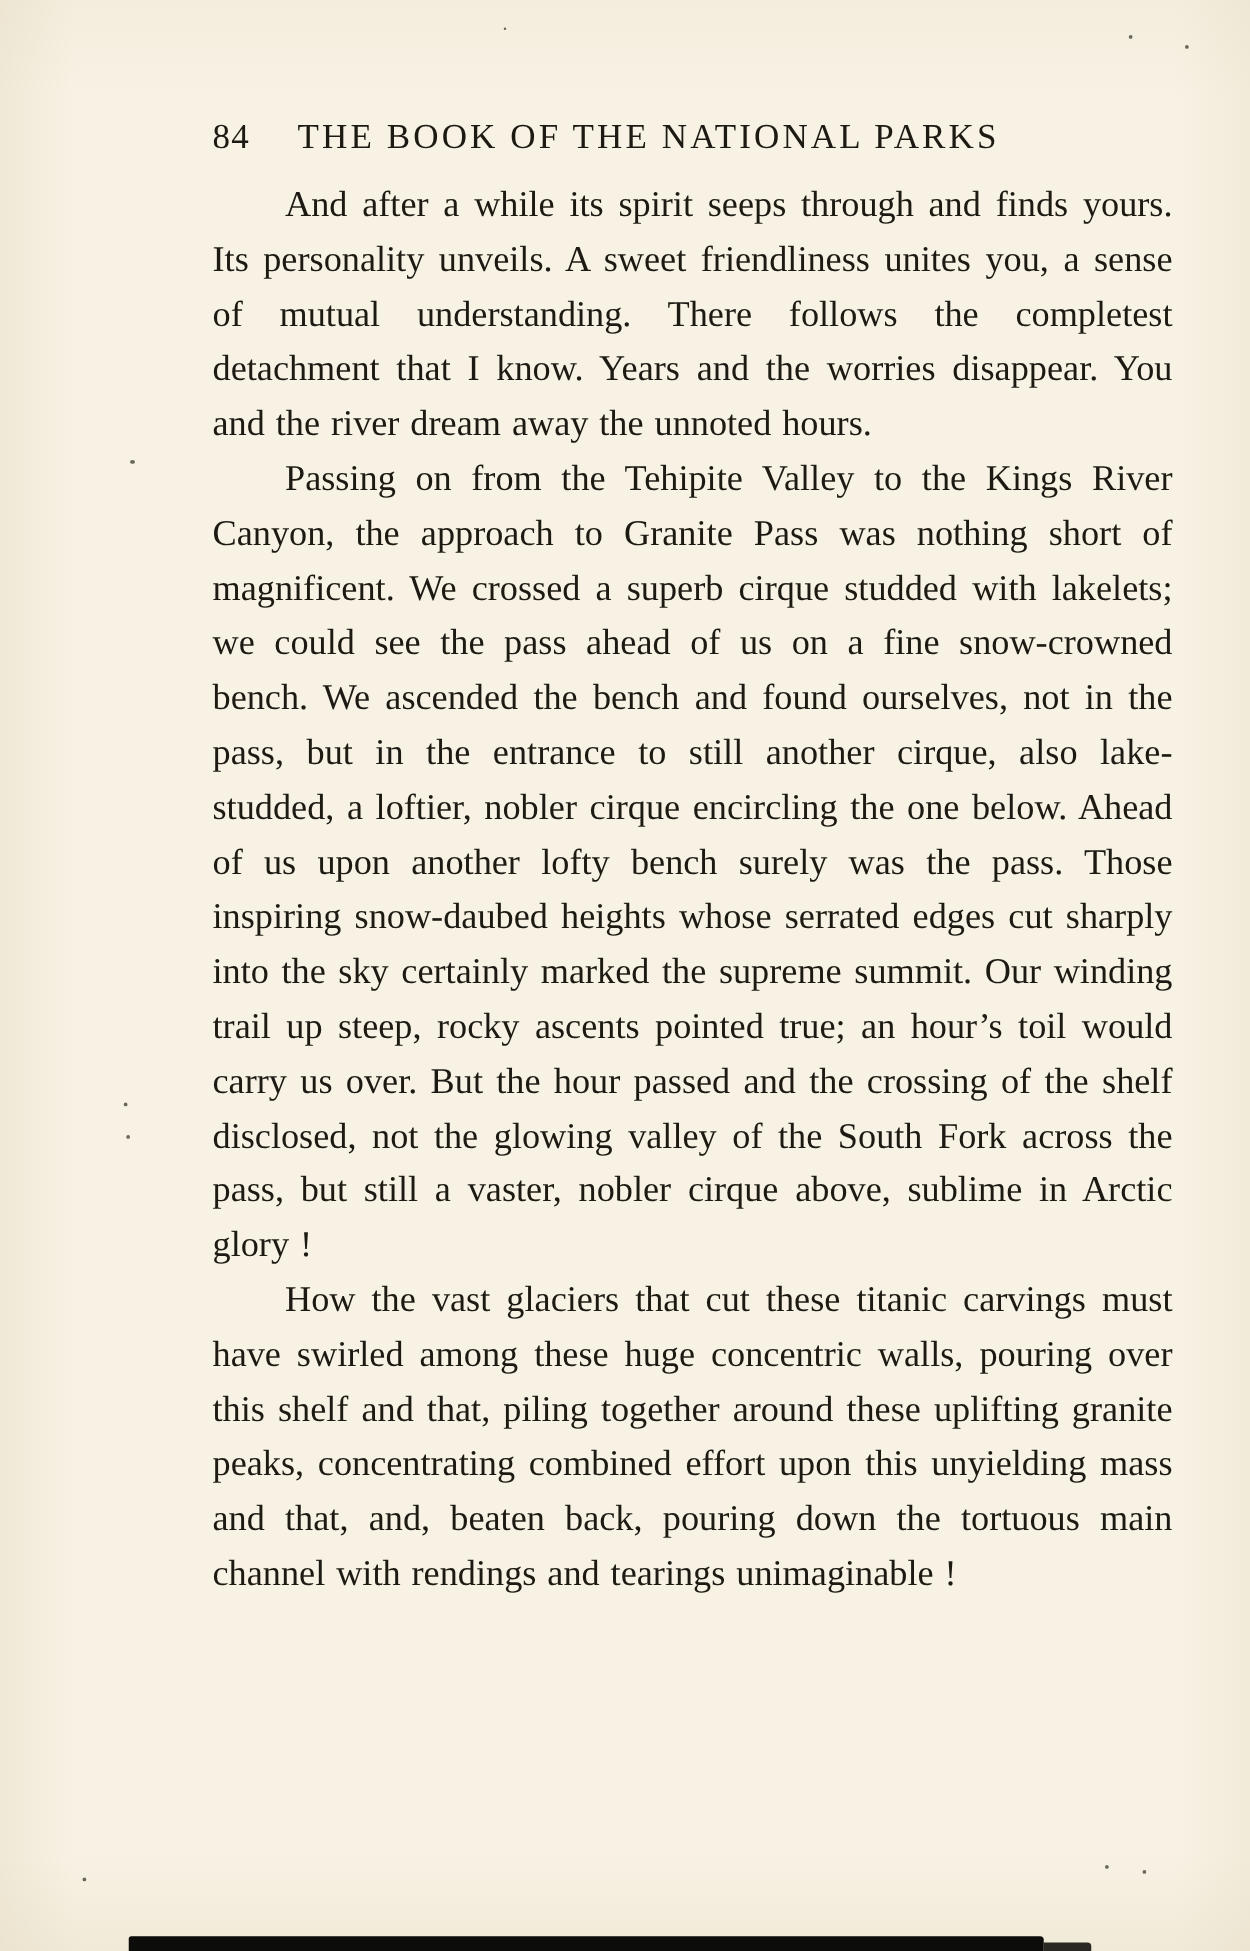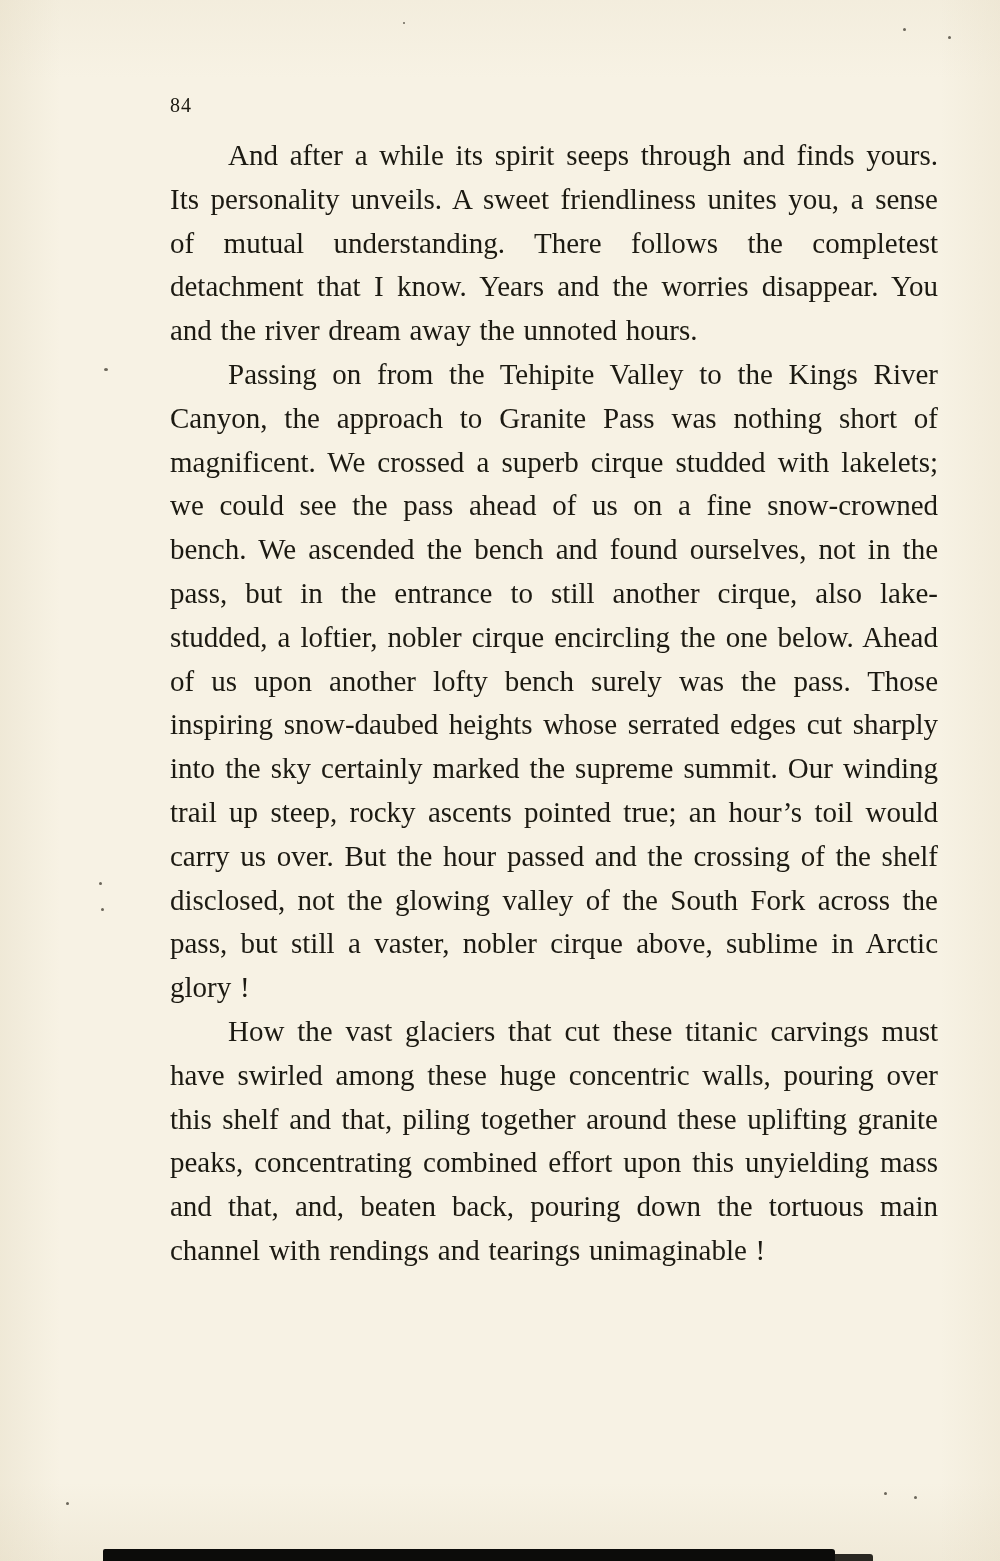--- a/index.html
+++ b/index.html
@@ -26,21 +26,21 @@
   }
   .page-inner {
     position: absolute;
     left: 170px;
     top: 94px;
     width: 768px;
   }
   .running-header {
     display: flex;
     align-items: baseline;
-    font-size: 20px;
+    font-size: 28px;
     margin: 0 0 17px 0;
     white-space: nowrap;
   }
   .page-number {
     letter-spacing: 1px;
     margin-right: 38px;
   }
   .header-title {
     letter-spacing: 2.5px;
   }
@@ -79,20 +79,21 @@
 </style>
 </head>
 <body>
 
 <div class="paper-vignette"></div>
 
 <div class="page-inner">
 
   <div class="running-header">
     <span class="page-number">84</span>
+    <span class="header-title">THE BOOK OF THE NATIONAL PARKS</span>
   </div>
 
   <div class="body-text">
     <p>And after a while its spirit seeps through and finds yours.  Its personality unveils.  A sweet friendliness unites you, a sense of mutual understanding.  There follows the completest detachment that I know. Years and the worries disappear.  You and the river dream away the unnoted hours.</p>
     <p>Passing on from the Tehipite Valley to the Kings River Canyon, the approach to Granite Pass was nothing short of magnificent.  We crossed a superb cirque studded with lakelets; we could see the pass ahead of us on a fine snow-crowned bench.  We ascended the bench and found ourselves, not in the pass, but in the entrance to still another cirque, also lake-studded, a loftier, nobler cirque encircling the one below.  Ahead of us upon another lofty bench surely was the pass.  Those inspiring snow-daubed heights whose serrated edges cut sharply into the sky certainly marked the supreme summit.  Our winding trail up steep, rocky ascents pointed true; an hour’s toil would carry us over.  But the hour passed and the crossing of the shelf disclosed, not the glowing valley of the South Fork across the pass, but still a vaster, nobler cirque above, sublime in Arctic glory !</p>
     <p>How the vast glaciers that cut these titanic carvings must have swirled among these huge concentric walls, pouring over this shelf and that, piling together around these uplifting granite peaks, concentrating combined effort upon this unyielding mass and that, and, beaten back, pouring down the tortuous main channel with rendings and tearings unimaginable !</p>
   </div>
 
 </div>
 

